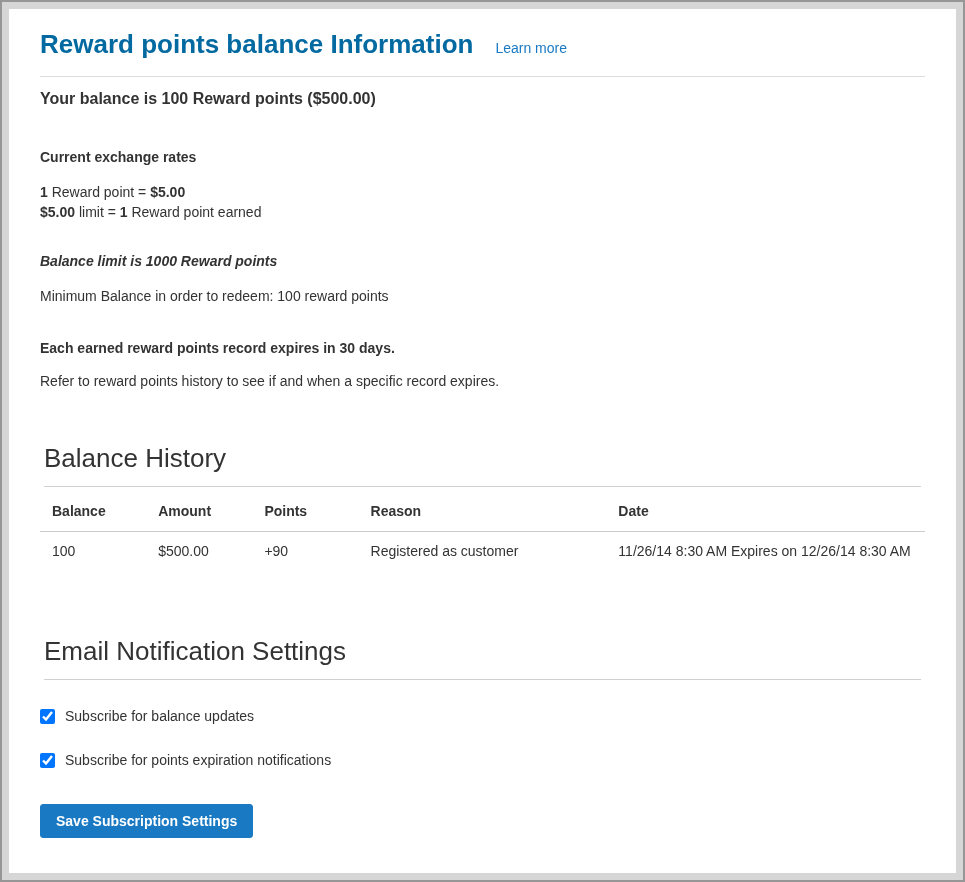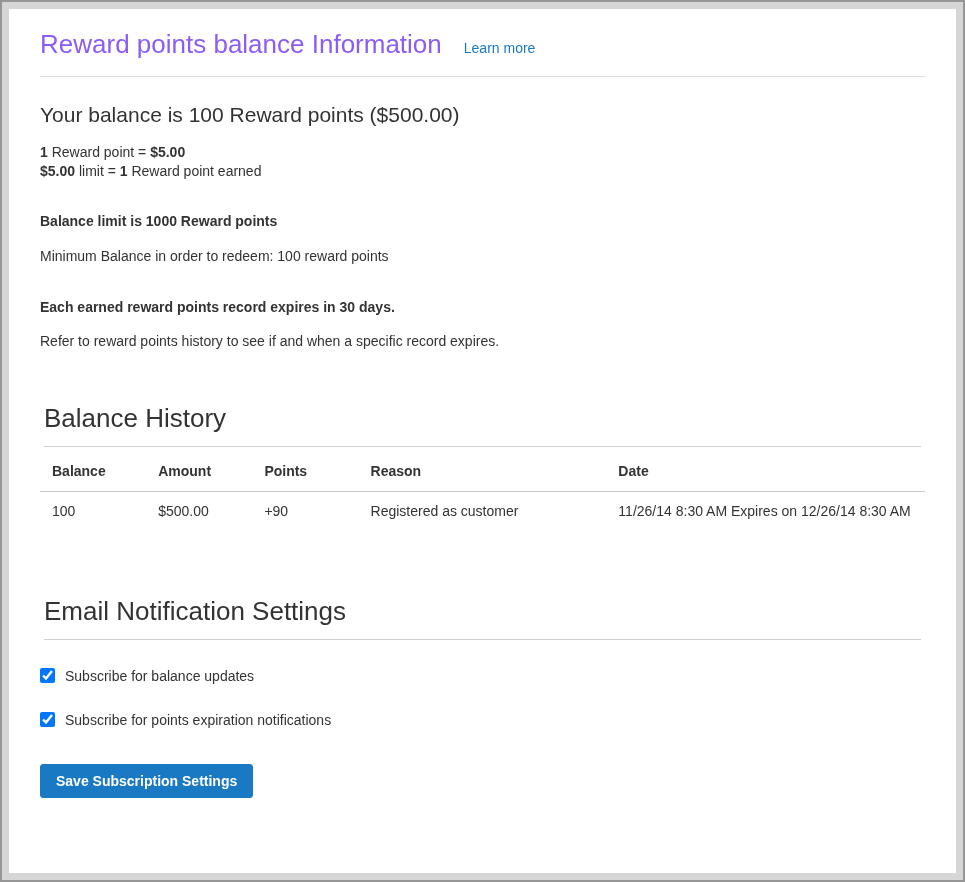--- a/index.html
+++ b/index.html
@@ -30,46 +30,47 @@
   .title-row {
     display: flex;
     align-items: baseline;
     gap: 22px;
     padding-bottom: 16px;
     border-bottom: 1px solid #dcdcdc;
   }
   h1.page-title {
     margin: 0;
     font-size: 26px;
-    font-weight: 400;
-    color: #8b5cf6;
+    font-weight: 700;
+    color: #0369a1;
     letter-spacing: 0;
   }
   a.learn-more {
     color: #1979c3;
     text-decoration: none;
     font-size: 14px;
     cursor: pointer;
   }
 
   
   .balance-summary {
-    margin-top: 26px;
-    font-size: 21px;
-    font-weight: 400;
+    margin-top: 13px;
+    font-size: 16px;
+    font-weight: 700;
   }
   .info p { margin: 0; line-height: 1.38; }
   .exchange-heading {
     margin-top: 40px !important;
     font-weight: bold;
   }
   .exchange-lines { margin-top: 16px !important; }
   .balance-limit {
     margin-top: 30px !important;
     font-weight: bold;
+    font-style: italic;
   }
   .min-balance { margin-top: 16px !important; }
   .expiry-heading {
     margin-top: 32px !important;
     font-weight: bold;
   }
   .expiry-note { margin-top: 14px !important; }
   b, strong { font-weight: bold; }
 
   
@@ -144,20 +145,21 @@
     
     <div class="title-row">
       <h1 class="page-title">Reward points balance Information</h1>
       <a class="learn-more" href="#">Learn more</a>
     </div>
 
     
     <div class="info">
       <div class="balance-summary">Your balance is 100 Reward points ($500.00)</div>
 
+      <p class="exchange-heading">Current exchange rates</p>
 
       <p class="exchange-lines">
         <span><strong>1</strong><span> Reward point = </span><strong>$5.00</strong></span>
         <br>
         <span><strong>$5.00</strong><span> limit = </span><strong>1</strong><span> Reward point earned</span></span>
       </p>
 
       <p class="balance-limit">Balance limit is 1000 Reward points</p>
       <p class="min-balance">Minimum Balance in order to redeem: 100 reward points</p>
 

